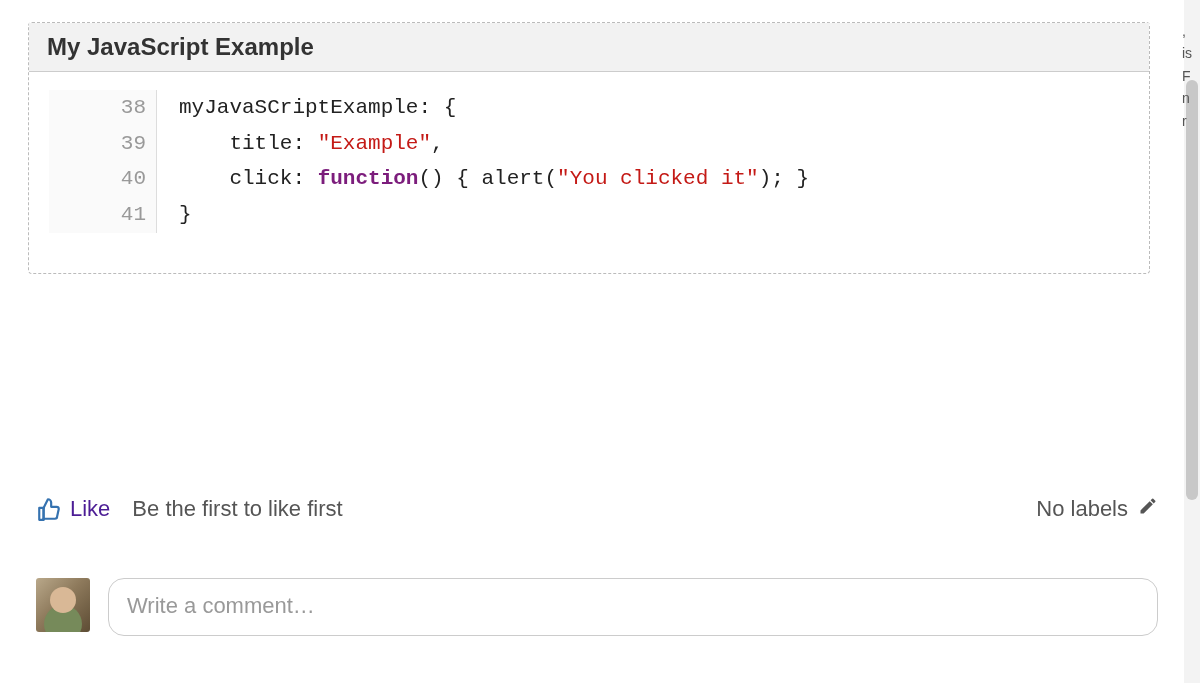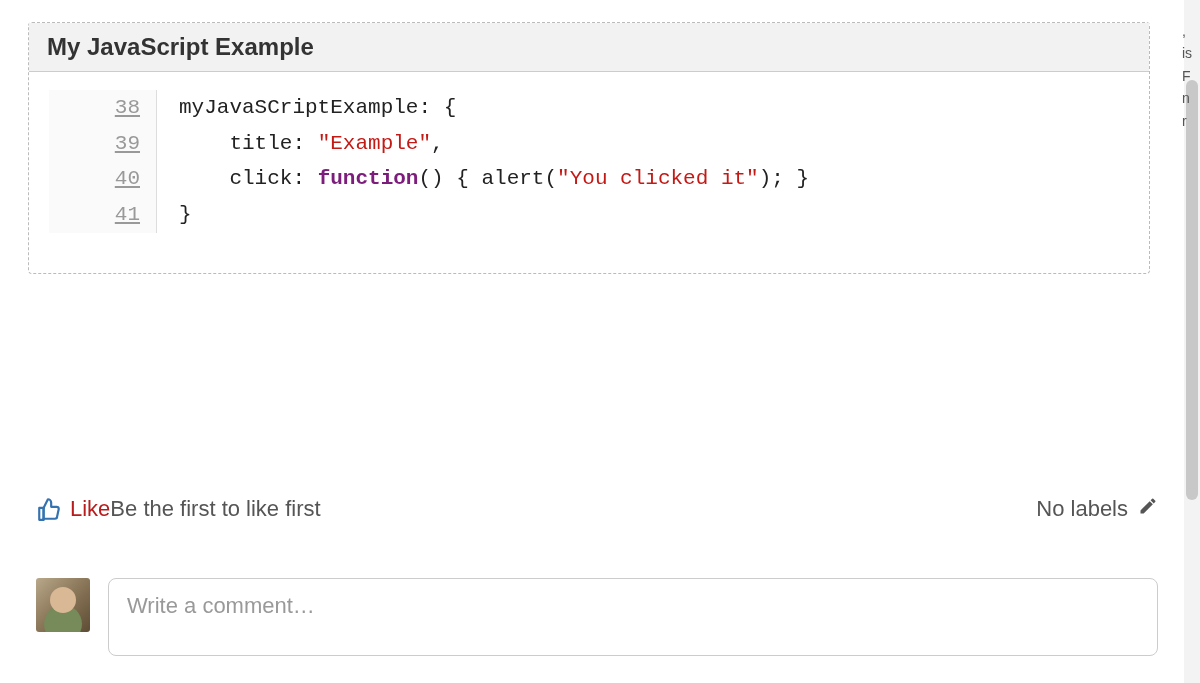--- a/index.html
+++ b/index.html
@@ -43,24 +43,23 @@
     padding: 18px 0 40px 0;
     font-family: Menlo, Consolas, "Courier New", monospace;
     font-size: 21px;
     line-height: 1.7;
   }
   .gutter {
     width: 108px;
     background: #fafafa;
     border-right: 1px solid #ddd;
     text-align: right;
-    padding: 0 16px 0 0;
+    padding: 0 10px 0 0;
     color: #999;
     margin-left: 20px;
-    text-decoration: underline;
   }
   .gutter .ln { display:block; }
   .code-lines {
     padding: 0 0 0 22px;
     white-space: pre;
     color: #222;
   }
   .tok-str   { color: #c41a16; }   
   .tok-key   { color: #7c1d7c; font-weight:600;font-family:Liberation Mono, monospace; } 
   .tok-plain { color: #222; }
@@ -71,23 +70,24 @@
     top: 496px;
     width: 1122px;
     display: flex;
     align-items: center;
     font-size: 22px;
     color: #555;
   }
   .like-btn {
     display: inline-flex;
     align-items: center;
-    color: #b91c1c;
+    color: #4c1d95;
     cursor: pointer;
     gap: 8px;
+    margin-right: 22px;
   }
   .like-btn svg { width: 26px; height: 26px; }
   .like-hint { color: #555; }
   .labels {
     margin-left: auto;
     display: inline-flex;
     align-items: flex-start;
     color: #555;
     gap: 10px;
   }
@@ -113,23 +113,23 @@
   .avatar::after{
     content:"";
     position:absolute; left:50%; top:40%;
     width:26px; height:26px; border-radius:50%;
     background: #d9b896;
     transform: translate(-50%,-50%);
     box-shadow: 0 24px 0 6px #768a5a;
   }
   .comment-input {
     flex: 1;
-    height: 78px;
+    height: 58px;
     border: 1px solid #ccc;
-    border-radius: 8px;
+    border-radius: 16px;
     padding: 14px 18px;
     font-size: 22px;
     color: #333;
     outline: none;
     resize: none;
     font-family: inherit;
   }
   .comment-input::placeholder { color: #999; }
 
   

